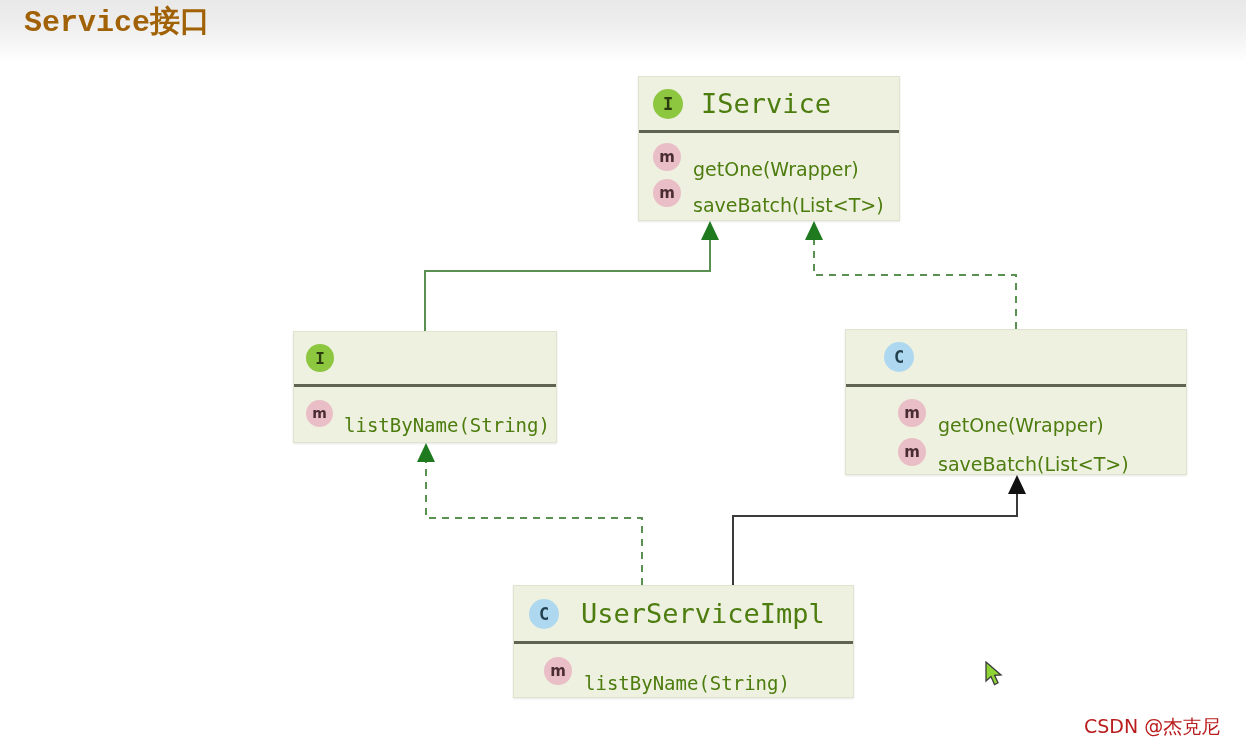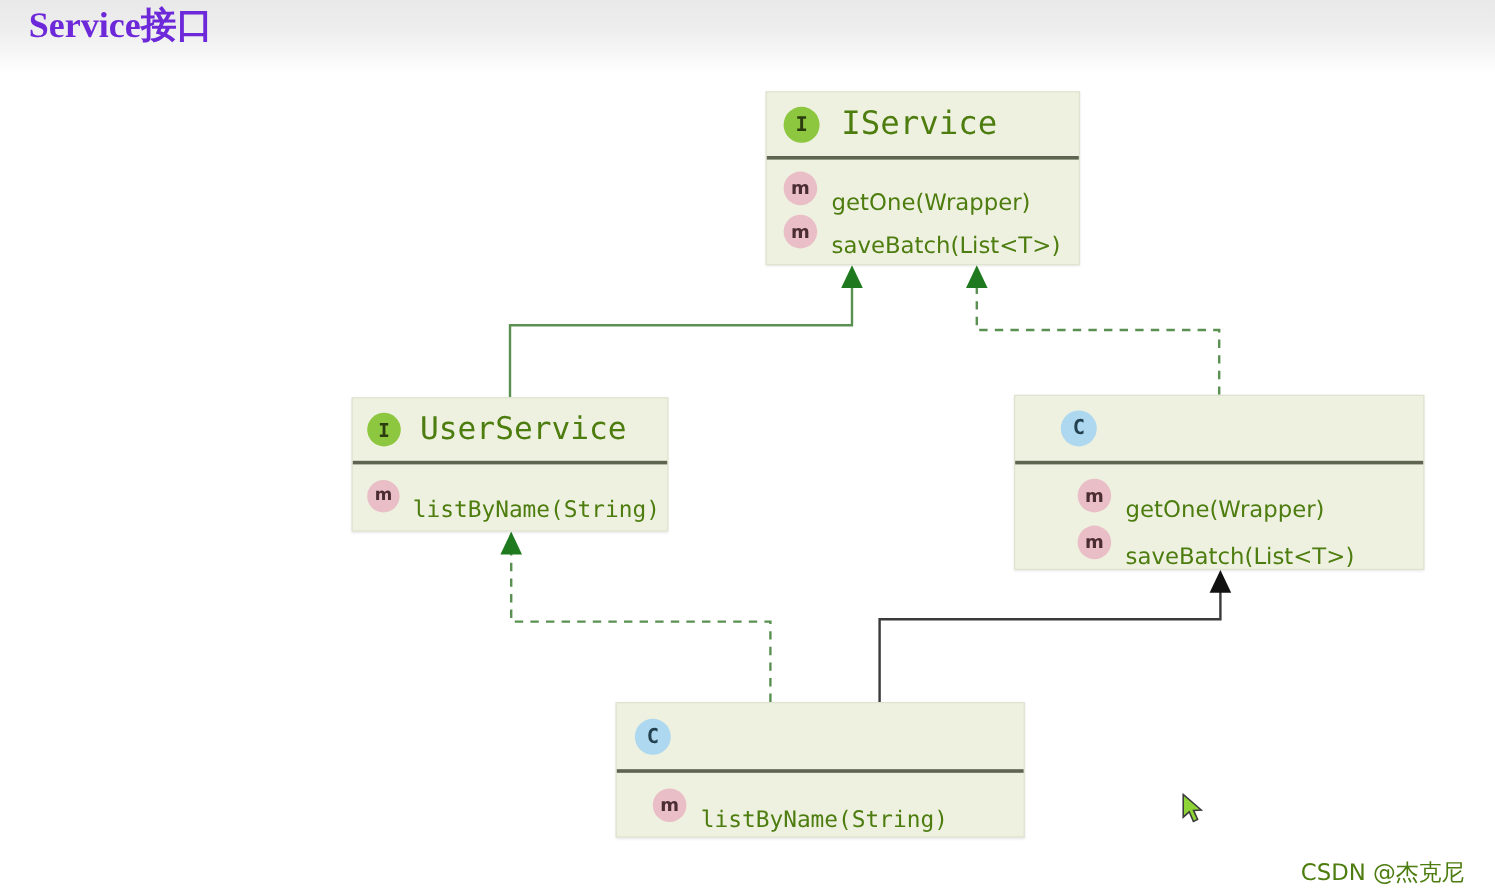--- a/index.html
+++ b/index.html
@@ -18,24 +18,24 @@
   
   #header-band {
     position: absolute;
     left: 0; top: 0;
     width: 1246px; height: 62px;
     background: linear-gradient(to bottom, #e9e9e9 0%, #ededed 35%, #f6f6f6 70%, #ffffff 100%);
   }
   #page-title {
     position: absolute;
     left: 24px; top: 1px;
-    font-family: Liberation Serif, serif;
+    font-family: Liberation Mono, monospace;
     font-size: 30px;
     font-weight: 700;
-    color: #6d28d9;
+    color: #a16207;
     letter-spacing: 0px;
     white-space: nowrap;
   }
 
   
   #canvas {
     position: absolute;
     left: 0; top: 0;
     width: 1246px; height: 747px;
   }
@@ -153,21 +153,21 @@
     width: 22px; height: 26px;
     pointer-events: none;
   }
 
   
   #watermark {
     position: absolute;
     left: 1084px; top: 714px;
     font-family: "DejaVu Sans", sans-serif;
     font-size: 19px;
-    color: #4d7c0f;
+    color: #b91c1c;
     white-space: nowrap;
   }
 </style>
 </head>
 <body>
 
 <div id="header-band"></div>
 <div id="page-title">Service接口</div>
 
 <div id="canvas">
@@ -211,21 +211,20 @@
       <div class="member">
         <div class="badge badge-m">m</div>
         <div class="member-label">saveBatch(List&lt;T&gt;)</div>
       </div>
     </div>
   </div>
 
   <div class="node" id="node-userservice">
     <div class="node-header">
       <div class="badge badge-i">I</div>
-      <div class="node-title">UserService</div>
     </div>
     <div class="members">
       <div class="member">
         <div class="badge badge-m">m</div>
         <div class="member-label">listByName(String)</div>
       </div>
     </div>
   </div>
 
   <div class="node" id="node-serviceimpl">
@@ -240,20 +239,21 @@
       <div class="member">
         <div class="badge badge-m">m</div>
         <div class="member-label">saveBatch(List&lt;T&gt;)</div>
       </div>
     </div>
   </div>
 
   <div class="node" id="node-userserviceimpl">
     <div class="node-header">
       <div class="badge badge-c">C</div>
+      <div class="node-title">UserServiceImpl</div>
     </div>
     <div class="members">
       <div class="member">
         <div class="badge badge-m">m</div>
         <div class="member-label">listByName(String)</div>
       </div>
     </div>
   </div>
 
   <svg id="mouse-cursor" viewBox="0 0 22 26" width="22" height="26">

